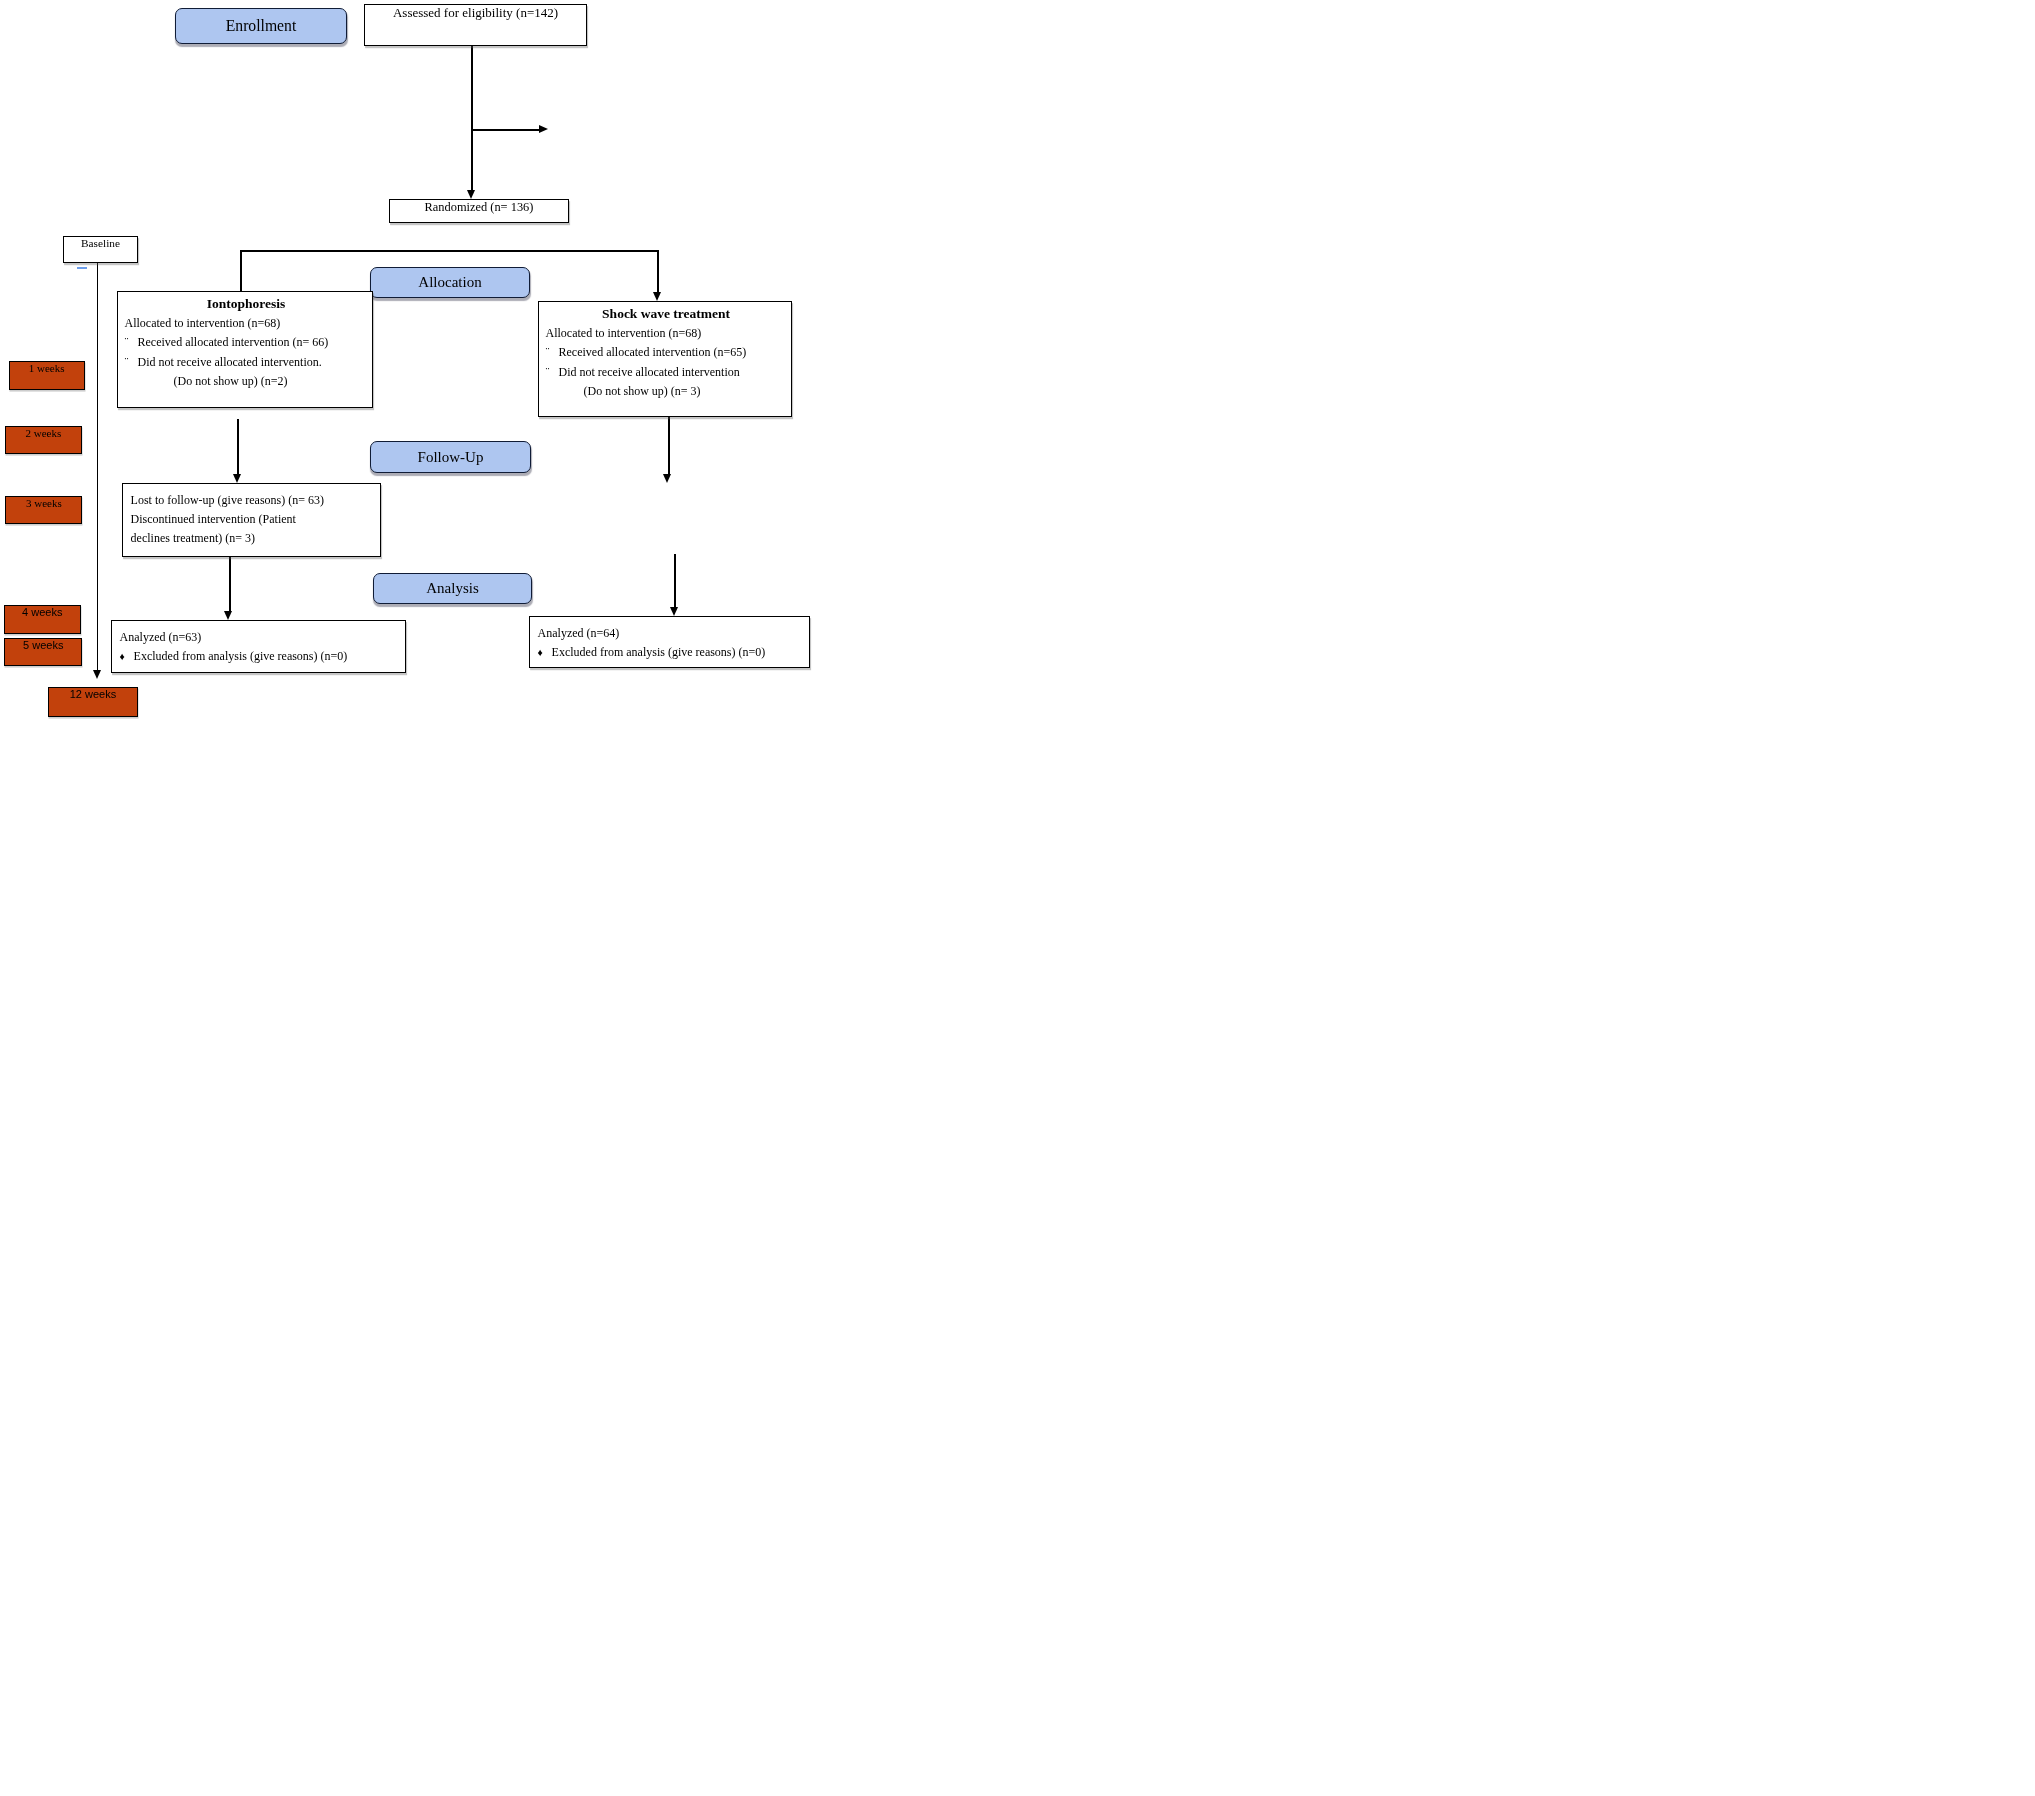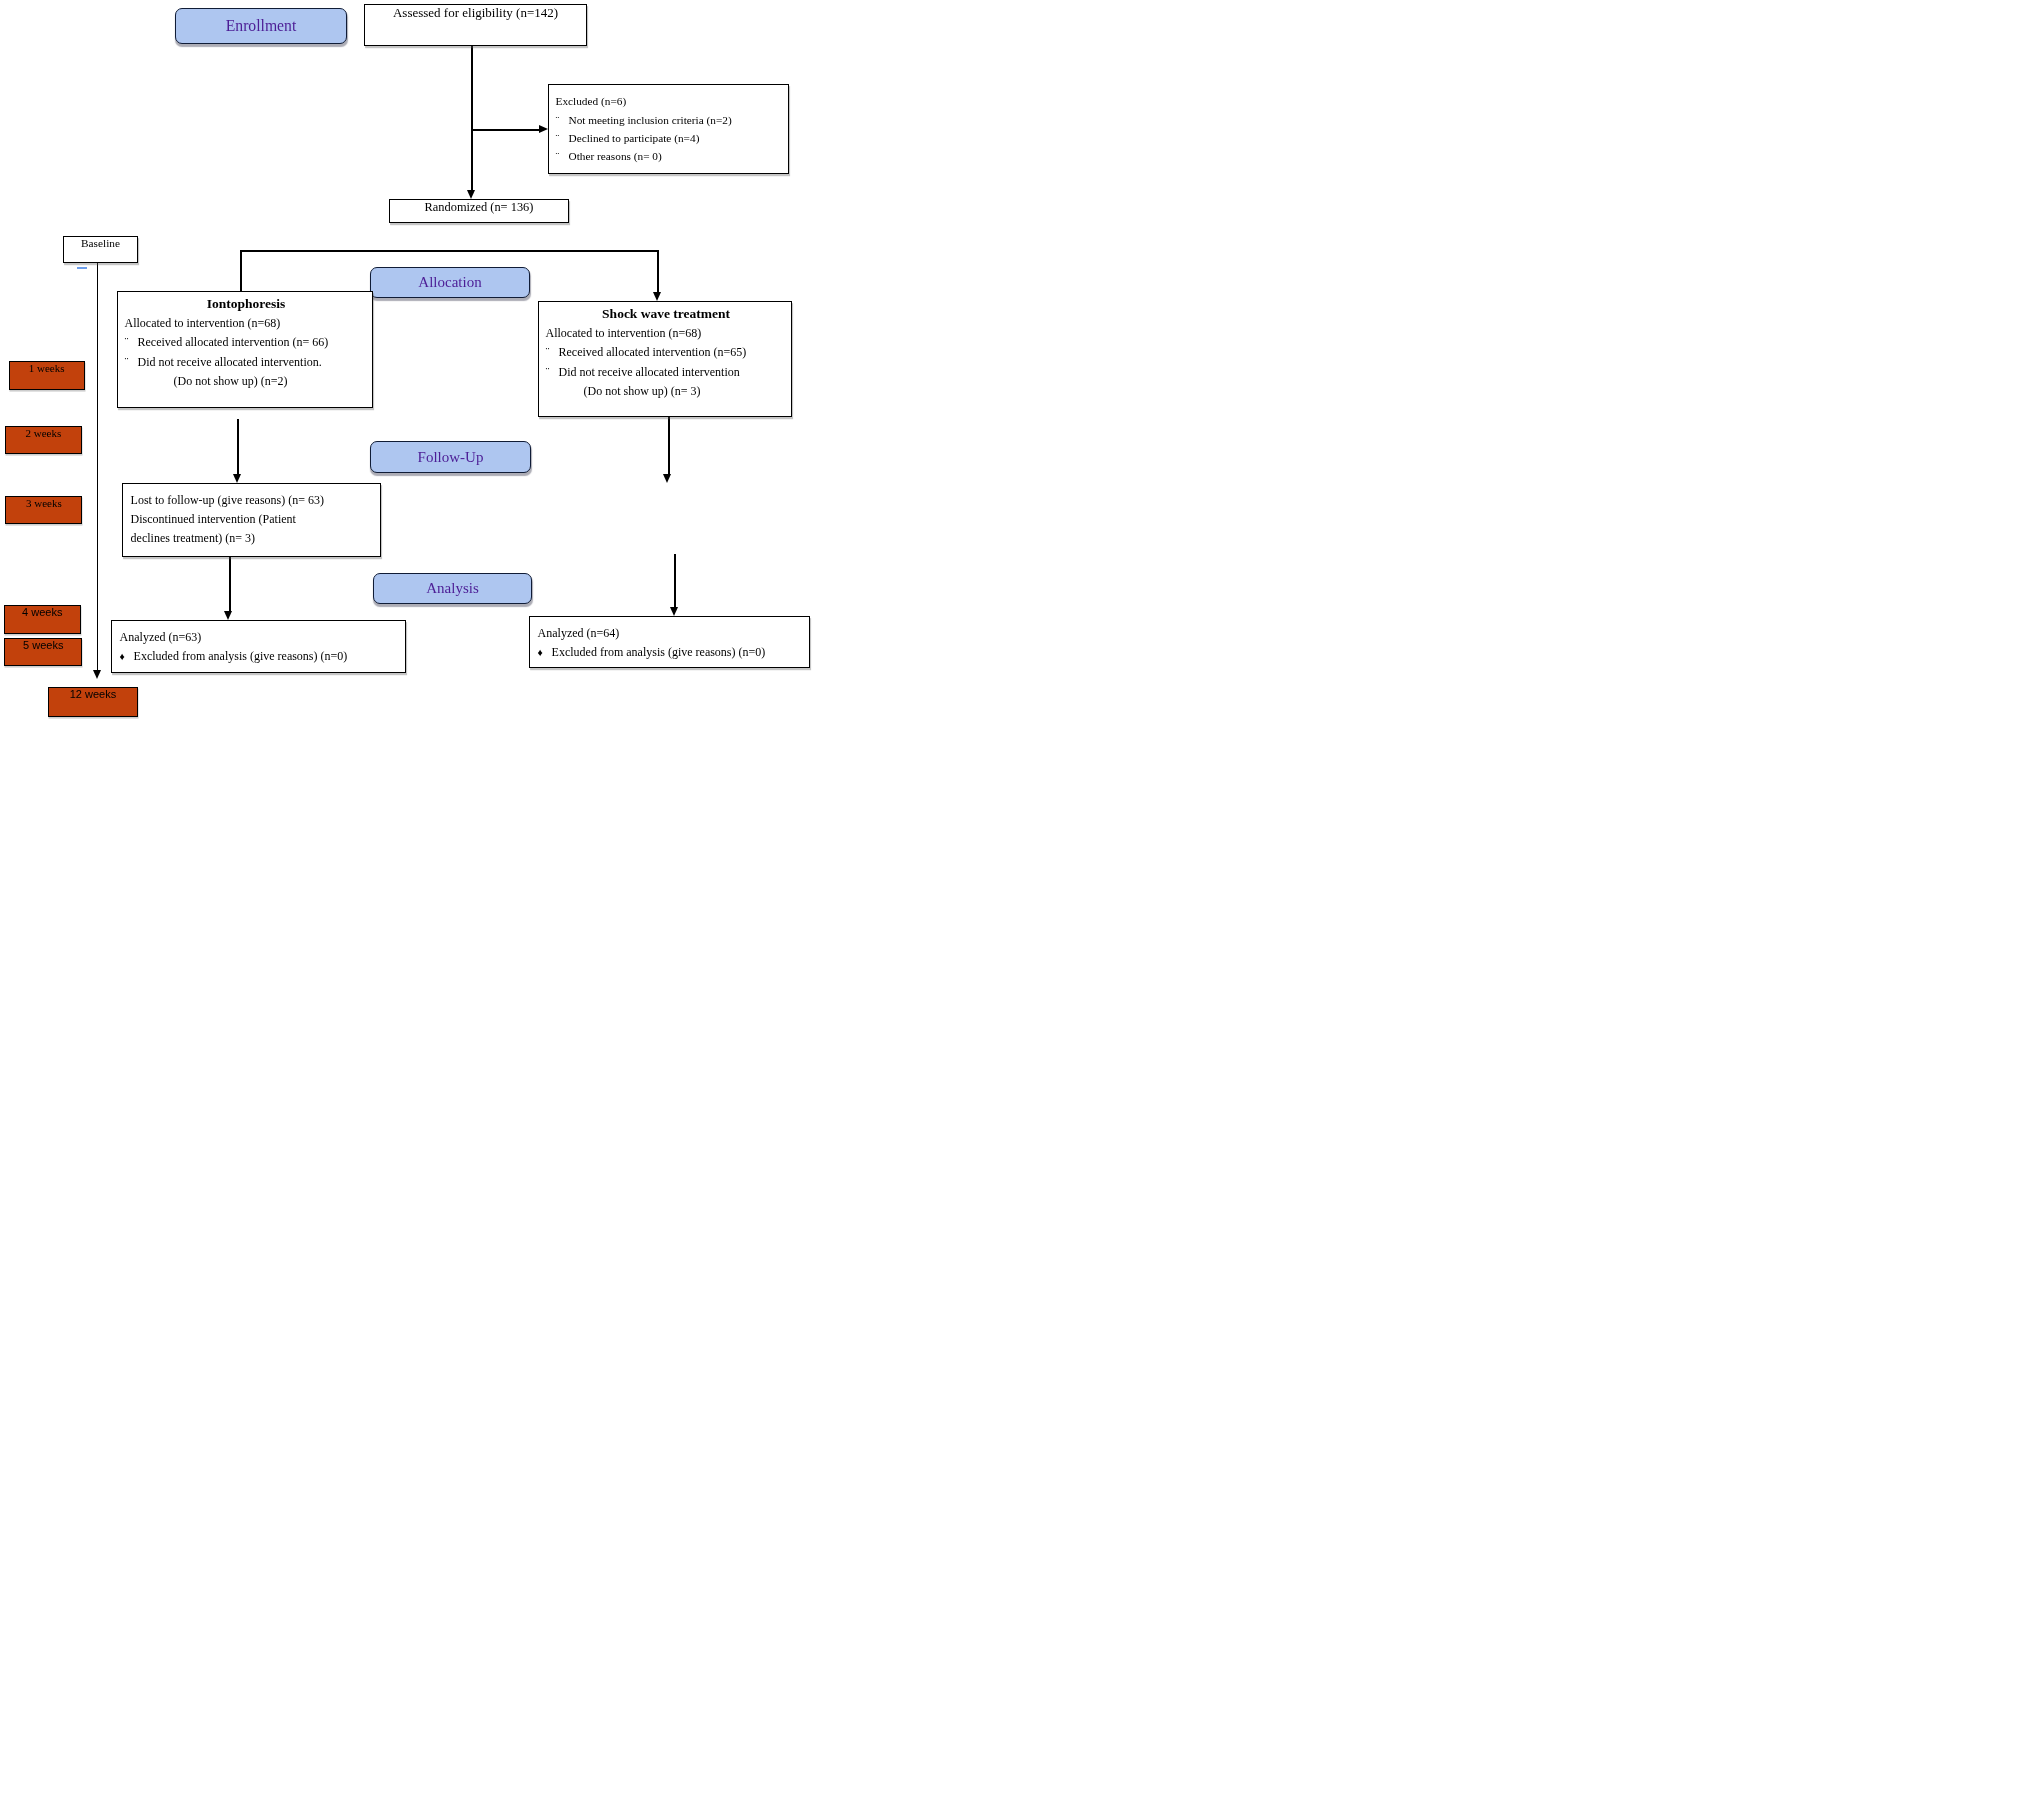--- a/index.html
+++ b/index.html
@@ -41,21 +41,21 @@
   .center { display: flex; align-items: flex-start; justify-content: center; text-align: center; }
 
   
   .stage {
     position: absolute;
     background: #aec6f0;
     border: 1.6px solid #101c36;
     border-radius: 7px;
     box-sizing: border-box;
     display: flex; align-items: center; justify-content: center;
-    color: #4c1d95;
+    color: #000000;
     box-shadow: 0.5px 2.2px 1.1px rgba(70,70,90,0.45);
   }
   .stage-fs { font-size: 15px; }
 
   
   .week {
     position: absolute;
     background: #c2410c;
     border: 1.1px solid #000;
     box-sizing: border-box;
@@ -130,28 +130,20 @@
   </div>
 
   <div class="stage stage-fs" style="left:373px; top:573px; width:159px; height:31px;">
     <span>Analysis</span>
   </div>
 
   <div class="box center fs-assessed" style="left:364px; top:4.3px; width:223px; height:42px;">
     <span>Assessed for eligibility (n=142)</span>
   </div>
 
-  <div class="box" style="left:548px; top:84px; width:241px; height:90px;">
-    <div class="excluded-body">
-      <div class="excluded-title">Excluded (n=6)</div>
-      <div><span class="bullet">¨</span><span>Not meeting inclusion criteria (n=2)</span></div>
-      <div><span class="bullet">¨</span><span>Declined to participate (n=4)</span></div>
-      <div><span class="bullet">¨</span><span>Other reasons (n= 0)</span></div>
-    </div>
-  </div>
 
   <div class="box center fs-randomized" style="left:389px; top:199px; width:180px; height:24px;">
     <span>Randomized (n= 136)</span>
   </div>
 
   <div class="box center fs-baseline" style="left:63px; top:236px; width:75px; height:26.5px; border-width:1.1px;">
     <span>Baseline</span>
   </div>
   <div class="blue-dash" style="left:77px; top:267px; width:9.7px; height:2.2px;"></div>
 

